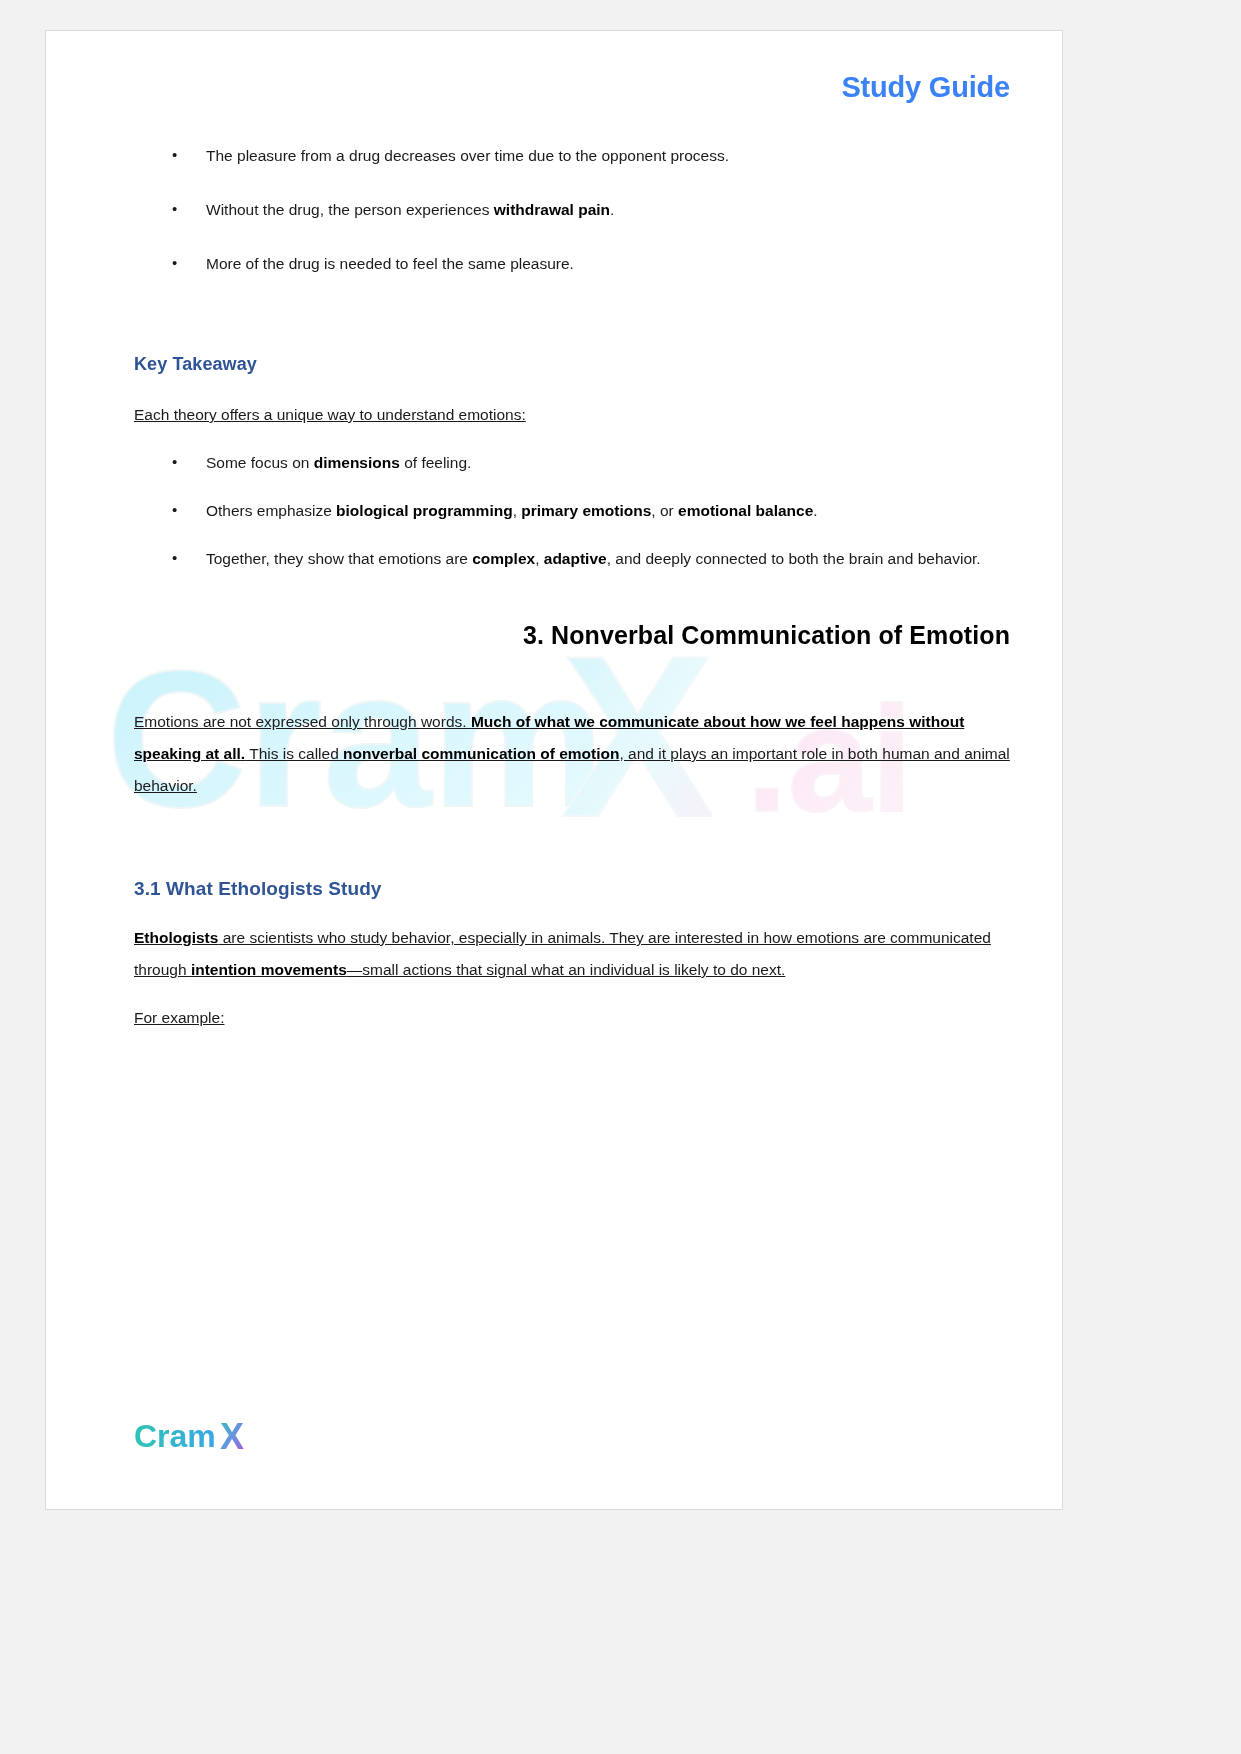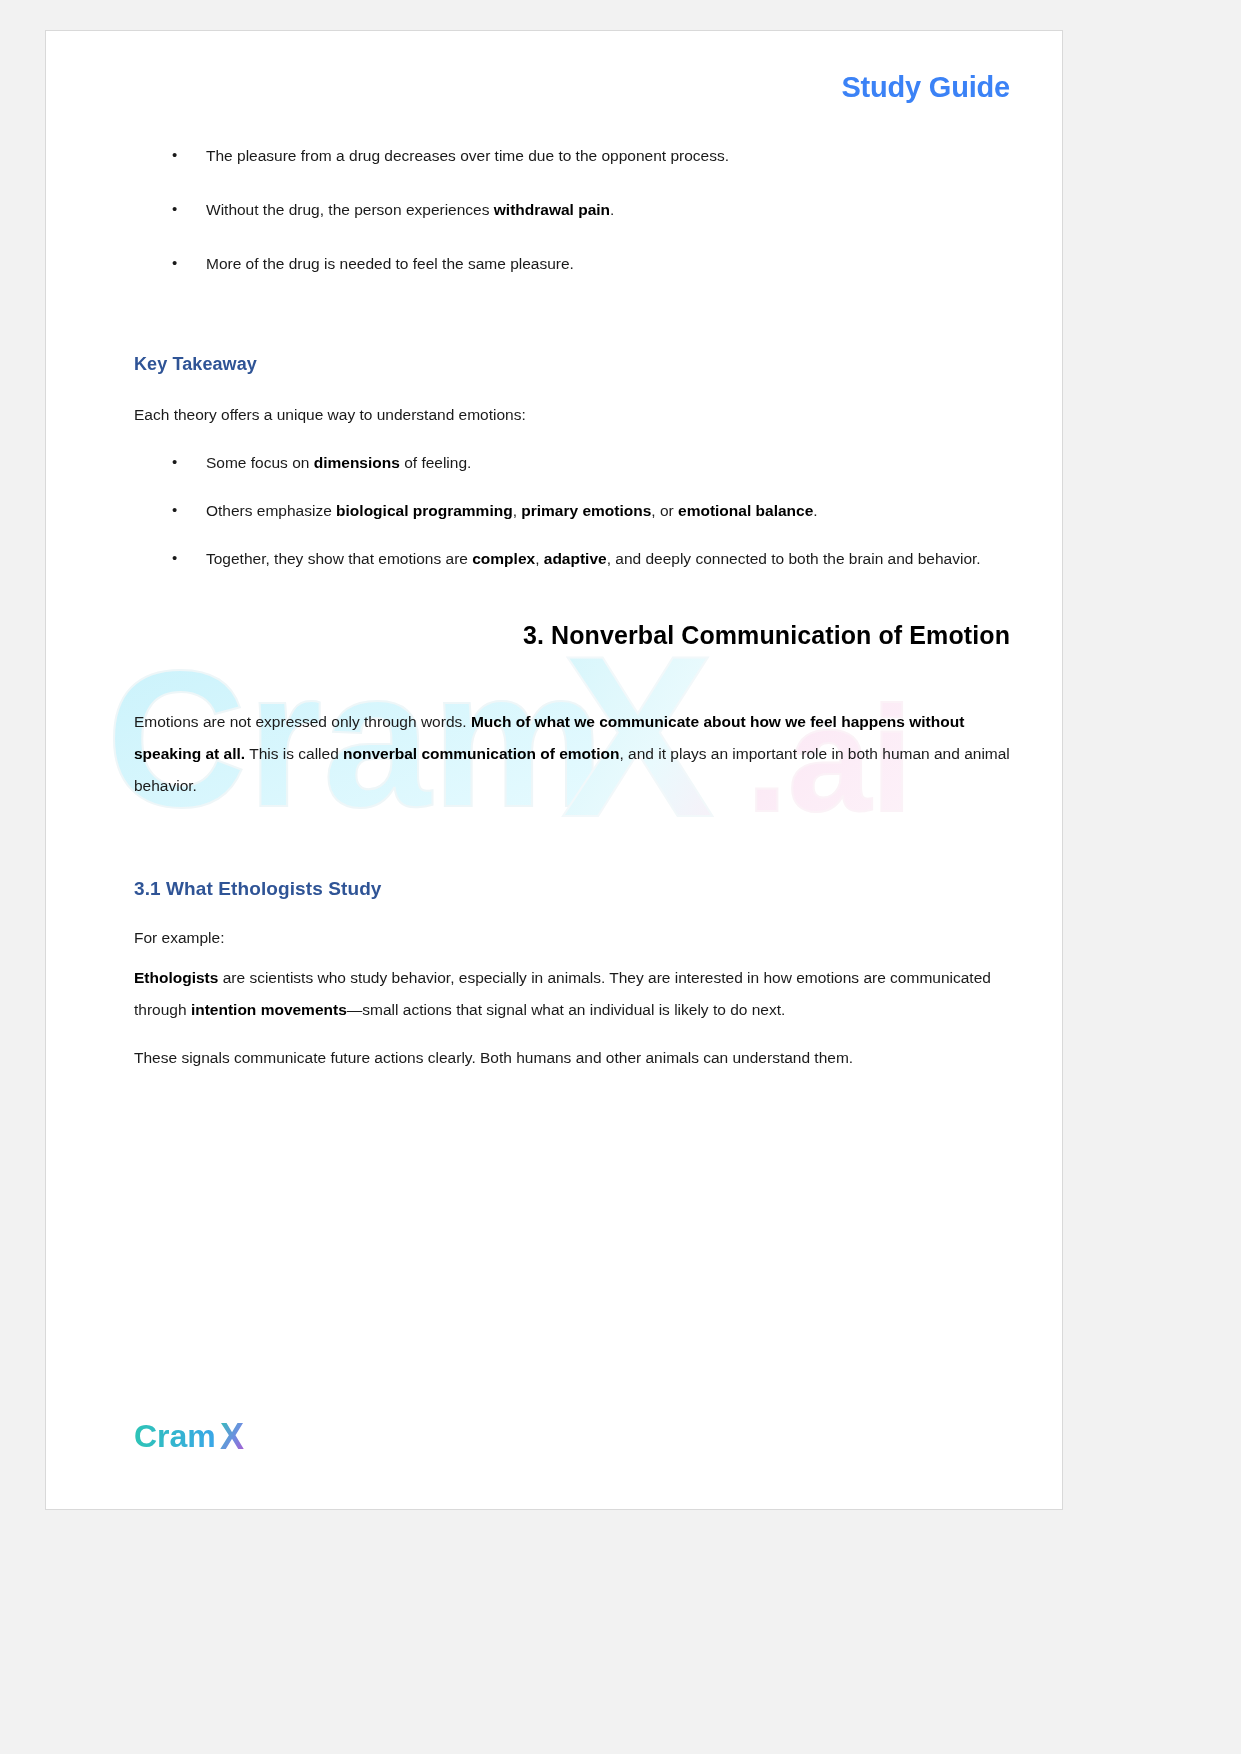--- a/index.html
+++ b/index.html
@@ -56,20 +56,21 @@
   }
 
   .content { position: relative; z-index: 2; }
 
   
   p.body-text {
     font-size: 15.5px;
     line-height: 32px;
     color: #1a1a1a;
     margin: 0 0 16px 0;
+    text-decoration: underline;
   }
   p.body-text.tight { margin-bottom: 8px; }
 
   h2.section-heading {
     font-size: 25px;
     font-weight: 600;
     color: #000000;
     margin: 46px 0 56px 0;
     letter-spacing: 0.1px;
     text-align: right;
@@ -190,26 +191,25 @@
           <span>Together, they show that emotions are </span><b>complex</b><span>, </span><b>adaptive</b><span>, and deeply connected to both the brain and behavior.</span>
         </li>
       </ul>
 
       <h2 class="section-heading">3. Nonverbal Communication of Emotion</h2>
 
       <p class="body-text"><span>Emotions are not expressed only through words. </span><b>Much of what we communicate about how we feel happens without speaking at all.</b><span> This is called </span><b>nonverbal communication of emotion</b><span>, and it plays an important role in both human and animal behavior.</span></p>
 
       <h3 class="sub-heading">3.1 What Ethologists Study</h3>
 
+      <p class="body-text"><b>Ethologists</b><span> are scientists who study behavior, especially in animals. They are interested in how emotions are communicated through </span><b>intention movements</b><span>—small actions that signal what an individual is likely to do next.</span></p>
+
       <p class="body-text tight">For example:</p>
 
-      <p class="body-text"><b>Ethologists</b><span> are scientists who study behavior, especially in animals. They are interested in how emotions are communicated through </span><b>intention movements</b><span>—small actions that signal what an individual is likely to do next.</span></p>
-
-
-      <p class="body-text">These signals communicate future actions clearly. Both humans and other animals can understand them.</p>
+
 
     </div>
 
     <div class="footer-logo">
       <svg width="130" height="40" viewBox="0 0 130 40" xmlns="http://www.w3.org/2000/svg">
         <defs>
           <linearGradient id="logoTeal" x1="0" y1="0" x2="1" y2="0">
             <stop offset="0%" stop-color="#2ec4b6"></stop>
             <stop offset="100%" stop-color="#3aa6e8"></stop>
           </linearGradient>

